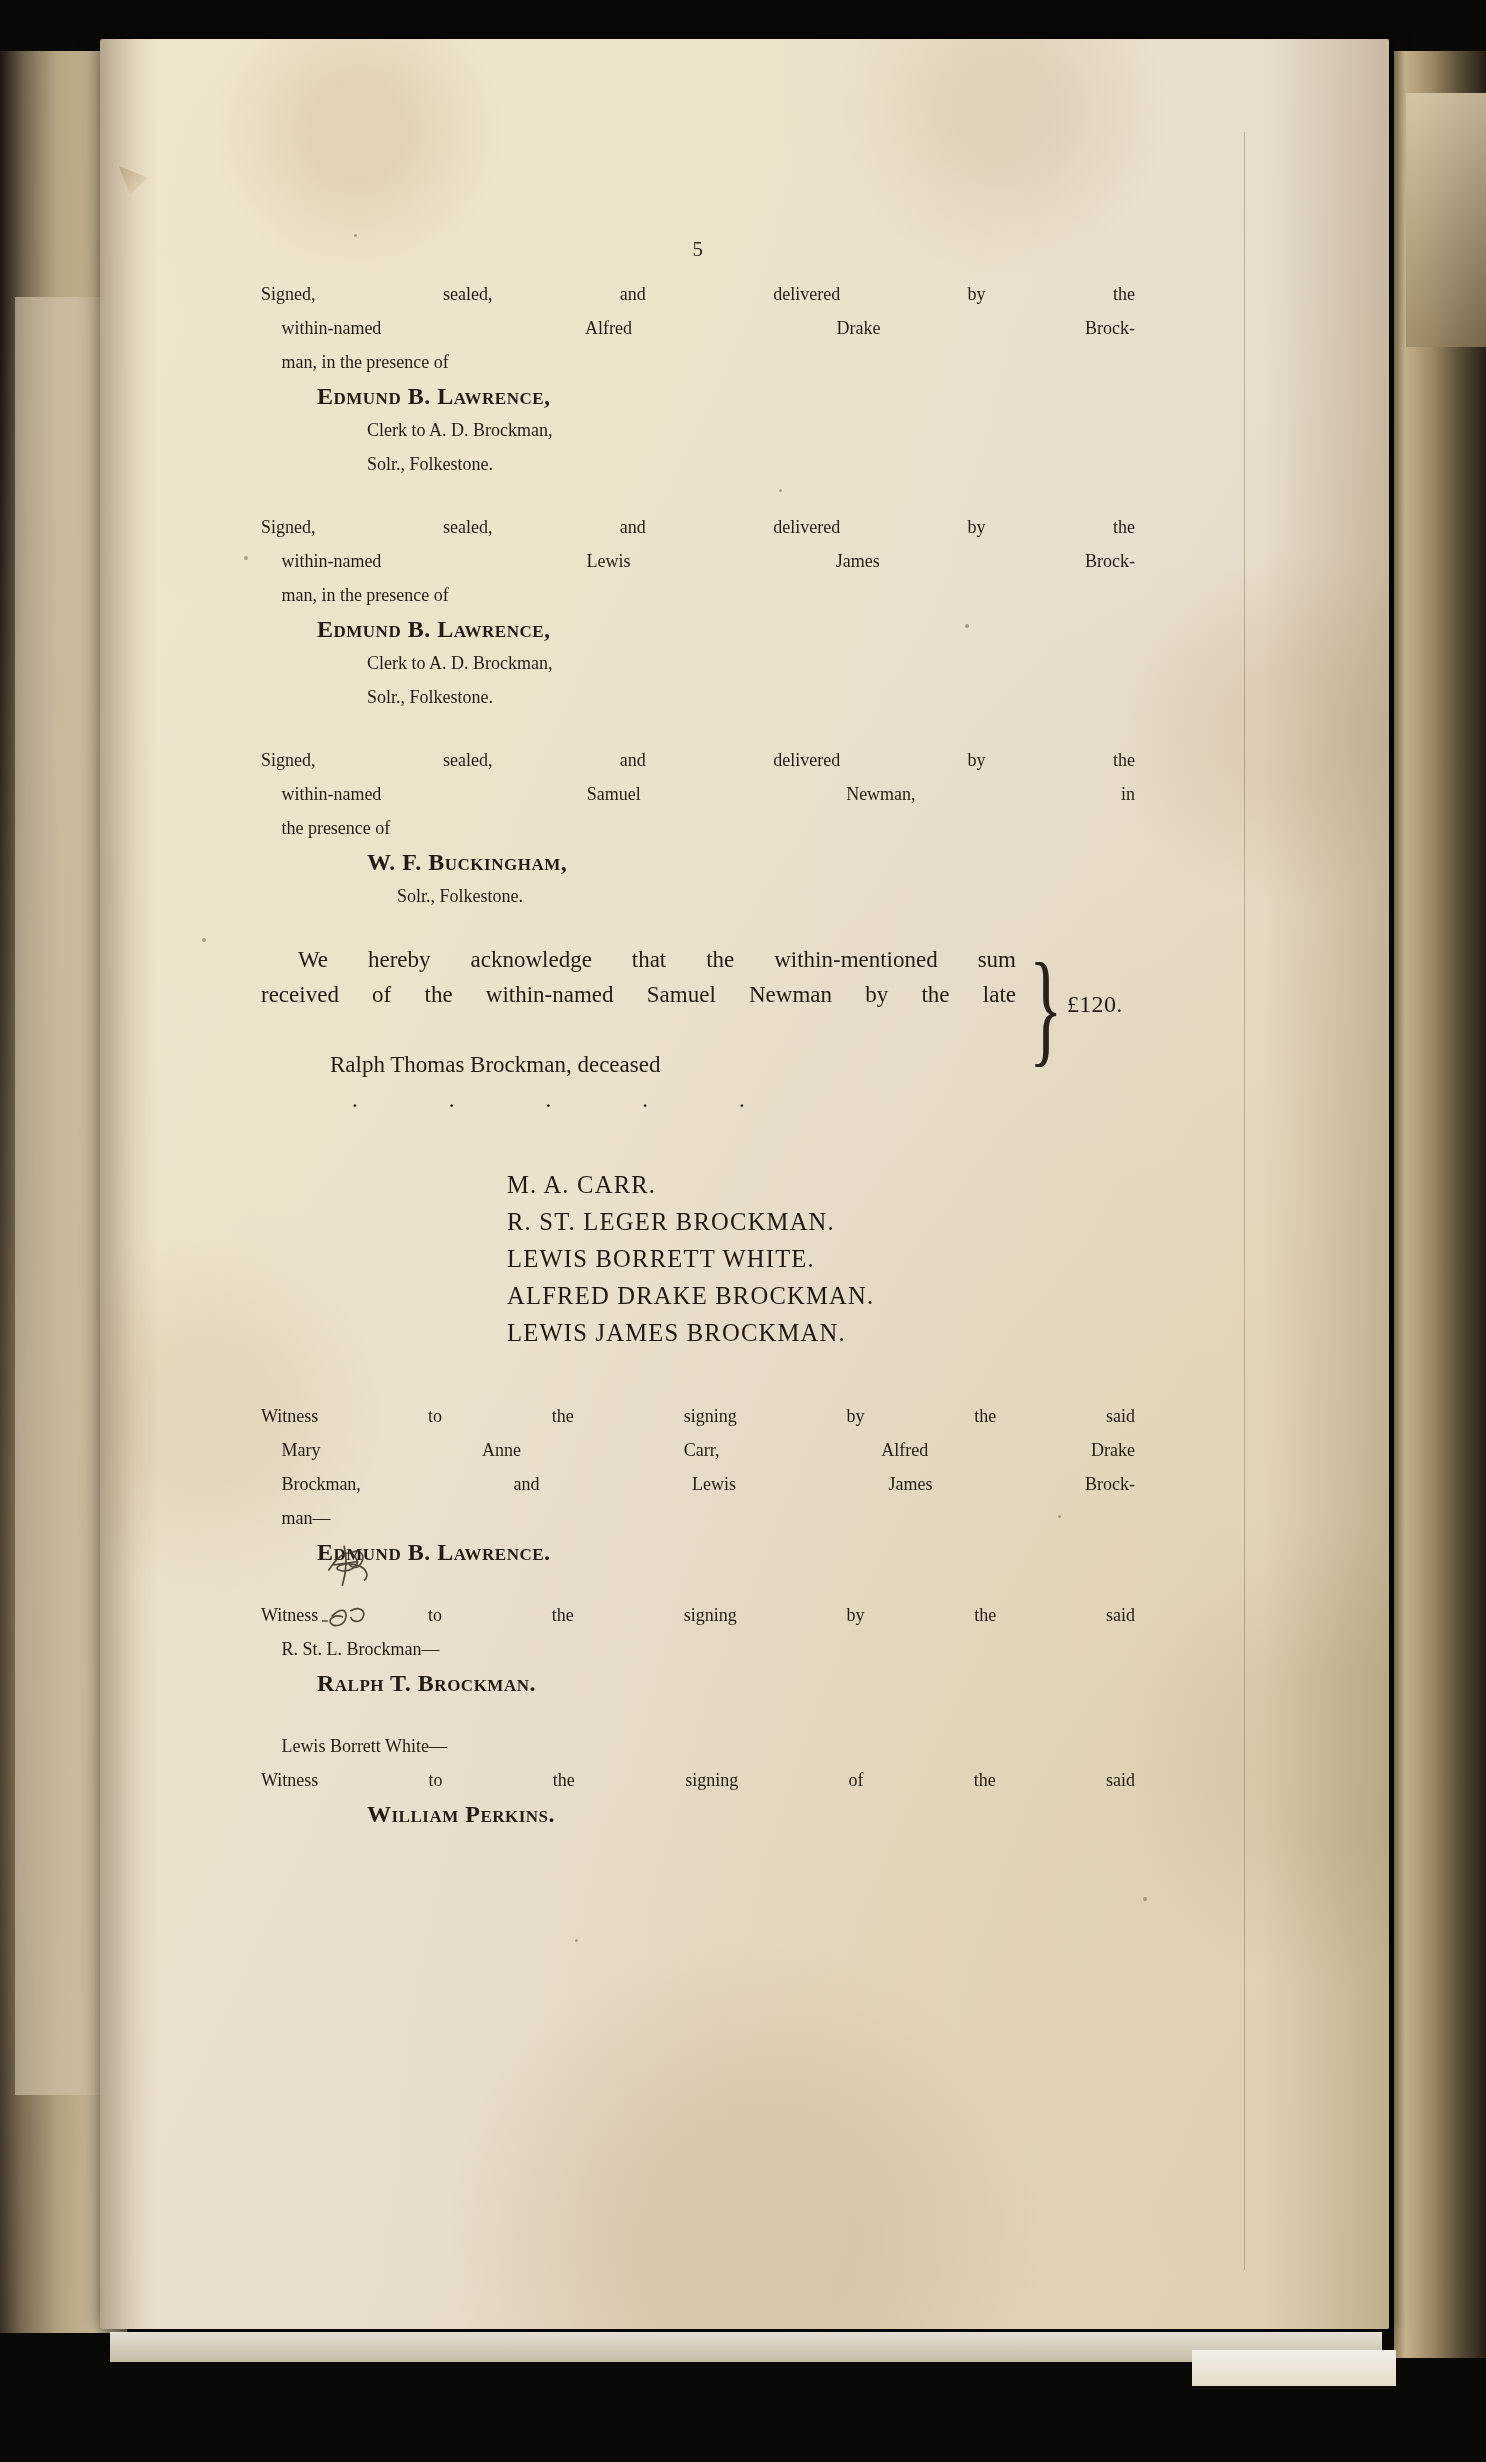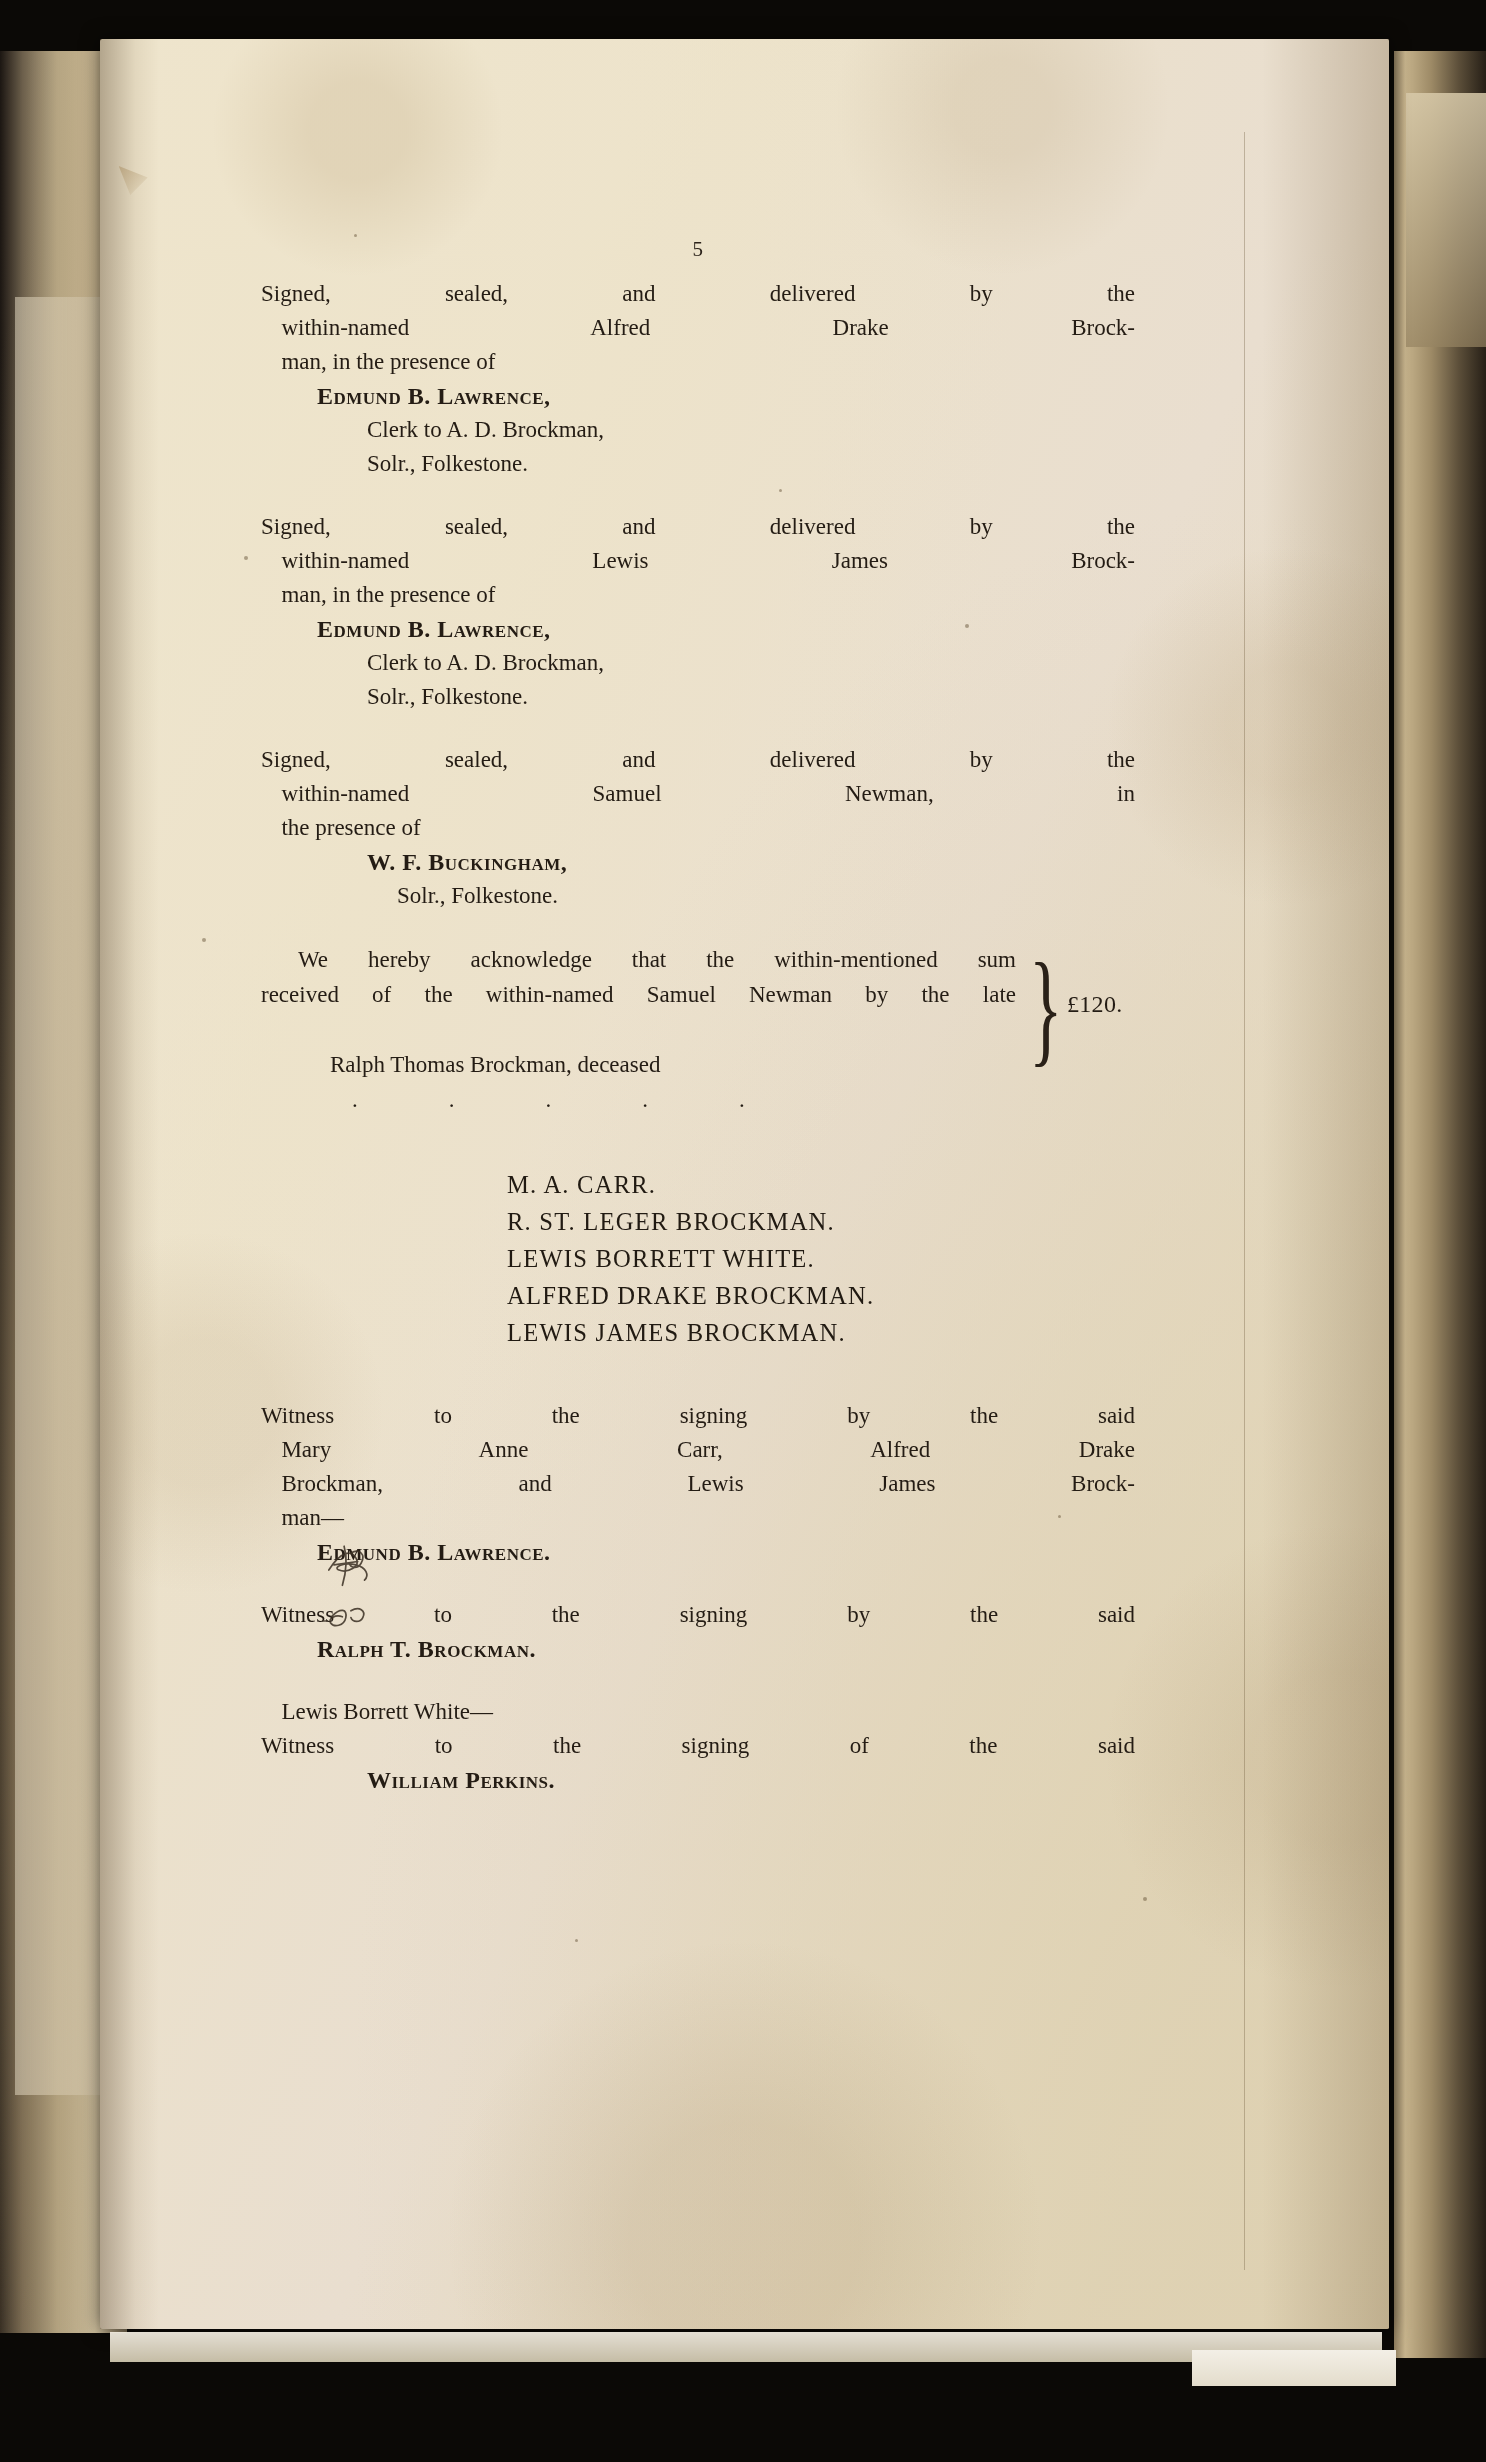--- a/index.html
+++ b/index.html
@@ -168,21 +168,21 @@
     width: 874px;
     text-align: center;
     font-size: 21px;
     letter-spacing: 0.4px;
     color: #2c231a;
   }
 
   .block { margin-bottom: 29px; }
 
   .line {
-    font-size: 23px;
+    font-size: 18px;
     line-height: 34px;
     color: #241c14;
     white-space: pre-wrap;
   }
   .just {
     text-align: justify;
     text-align-last: justify;
   }
   .indent1 { padding-left: 20.4px; }
   .indent2 { padding-left: 56px; }
@@ -333,20 +333,21 @@
       <div class="block witness-gap">
         <div class="line just">Witness to the signing by the said</div>
         <div class="line just indent1">Mary Anne Carr, Alfred Drake</div>
         <div class="line just indent1">Brockman, and Lewis James Brock-</div>
         <div class="line indent1">man—</div>
         <div class="line smallcaps indent2">Edmund B. Lawrence.</div>
       </div>
 
       <div class="block">
         <div class="line just">Witness to the signing by the said</div>
+        <div class="line indent1">R. St. L. Brockman—</div>
         <div class="line smallcaps indent2">Ralph T. Brockman.</div>
       </div>
 
       <div class="block">
         <div class="line indent1">Lewis Borrett White—</div>
         <div class="line just">Witness to the signing of the said</div>
         <div class="line smallcaps indent3">William Perkins.</div>
       </div>
 
     </div>

